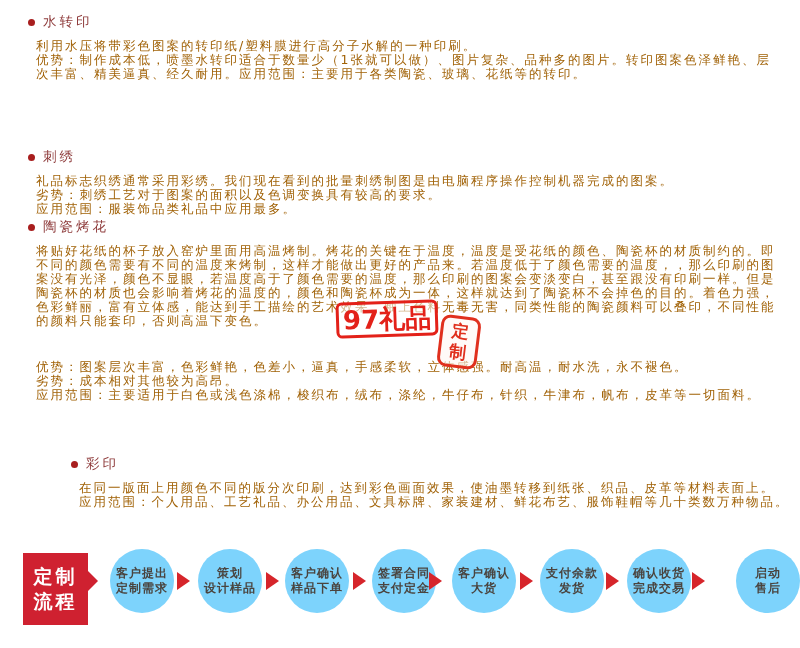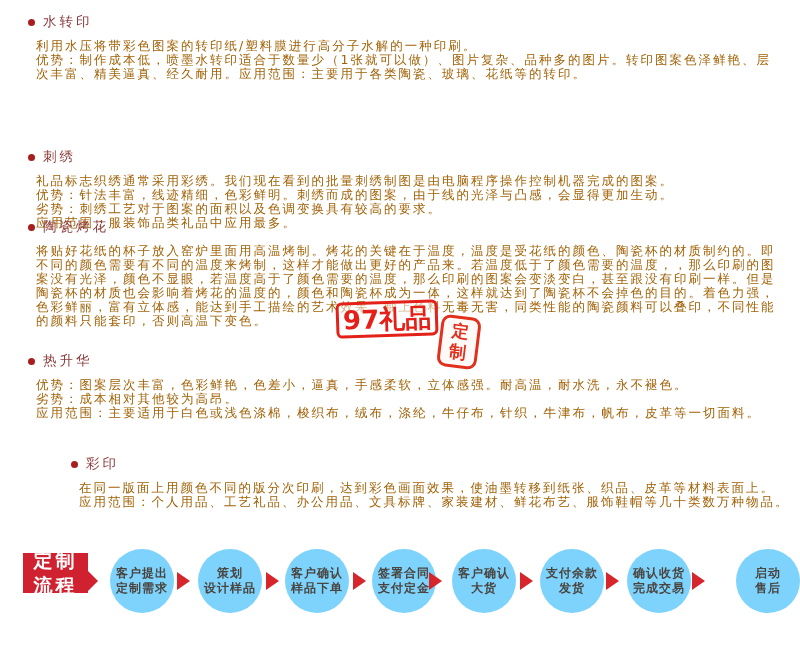--- a/index.html
+++ b/index.html
@@ -28,21 +28,21 @@
   }
   .wm-seal {
     position:absolute; left:439px; top:316px; width:34px; height:46px;
     border:3px solid #e0301e; border-radius:9px; color:#e0301e; font-size:17px; font-weight:bold;
     line-height:21px; text-align:center; transform:rotate(7deg);
     background:rgba(255,246,243,0.55); display:flex; flex-direction:column; justify-content:center;
   }
 
   
   .flow-box {
-    position:absolute; left:23px; top:553px; width:65px; height:40px; background:#cf2130;
+    position:absolute; left:23px; top:553px; width:65px; height:72px; background:#cf2130;
     color:#ffffff; display:flex; flex-direction:column; align-items:center; justify-content:center;
     font-size:19px; font-weight:bold; letter-spacing:3px; line-height:25px;
   }
   .flow-box-arrow {
     position:absolute; left:88px; top:571px; width:0; height:0;
     border-top:10px solid transparent; border-bottom:10px solid transparent;
     border-left:10px solid #cf2130;
   }
   .step {
     position:absolute; top:549px; width:64px; height:64px; border-radius:50%; background:#7dd3fc;
@@ -74,41 +74,36 @@
   </div>
 </div>
 
 <div class="section" id="section-2">
   <div class="sec-head">
     <span class="bullet"></span>
     <span class="sec-title">刺绣</span>
   </div>
   <div class="sec-body">
     <p class="line">礼品标志织绣通常采用彩绣。我们现在看到的批量刺绣制图是由电脑程序操作控制机器完成的图案。</p>
-    <p class="line">优势：针法丰富，线迹精细，色彩鲜明。刺绣而成的图案，由于线的光泽与凸感，会显得更加生动。</p>
     <p class="line">劣势：刺绣工艺对于图案的面积以及色调变换具有较高的要求。</p>
     <p class="line">应用范围：服装饰品类礼品中应用最多。</p>
   </div>
 </div>
 
 <div class="section" id="section-3">
   <div class="sec-head">
     <span class="bullet"></span>
     <span class="sec-title">陶瓷烤花</span>
   </div>
   <div class="sec-body">
     <p class="line">将贴好花纸的杯子放入窑炉里面用高温烤制。烤花的关键在于温度，温度是受花纸的颜色、陶瓷杯的材质制约的。即不同的颜色需要有不同的温度来烤制，这样才能做出更好的产品来。若温度低于了颜色需要的温度，，那么印刷的图案没有光泽，颜色不显眼，若温度高于了颜色需要的温度，那么印刷的图案会变淡变白，甚至跟没有印刷一样。但是陶瓷杯的材质也会影响着烤花的温度的，颜色和陶瓷杯成为一体，这样就达到了陶瓷杯不会掉色的目的。着色力强，色彩鲜丽，富有立体感，能达到手工描绘的艺术效果。釉上色料无毒无害，同类性能的陶瓷颜料可以叠印，不同性能的颜料只能套印，否则高温下变色。</p>
   </div>
 </div>
 
 <div class="section" id="section-4">
-  <div class="sec-head">
-    <span class="bullet"></span>
-    <span class="sec-title">热升华</span>
-  </div>
   <div class="sec-body">
     <p class="line">优势：图案层次丰富，色彩鲜艳，色差小，逼真，手感柔软，立体感强。耐高温，耐水洗，永不褪色。</p>
     <p class="line">劣势：成本相对其他较为高昂。</p>
     <p class="line">应用范围：主要适用于白色或浅色涤棉，梭织布，绒布，涤纶，牛仔布，针织，牛津布，帆布，皮革等一切面料。</p>
   </div>
 </div>
 
 <div class="section" id="section-5">
   <div class="sec-head">
     <span class="bullet"></span>

